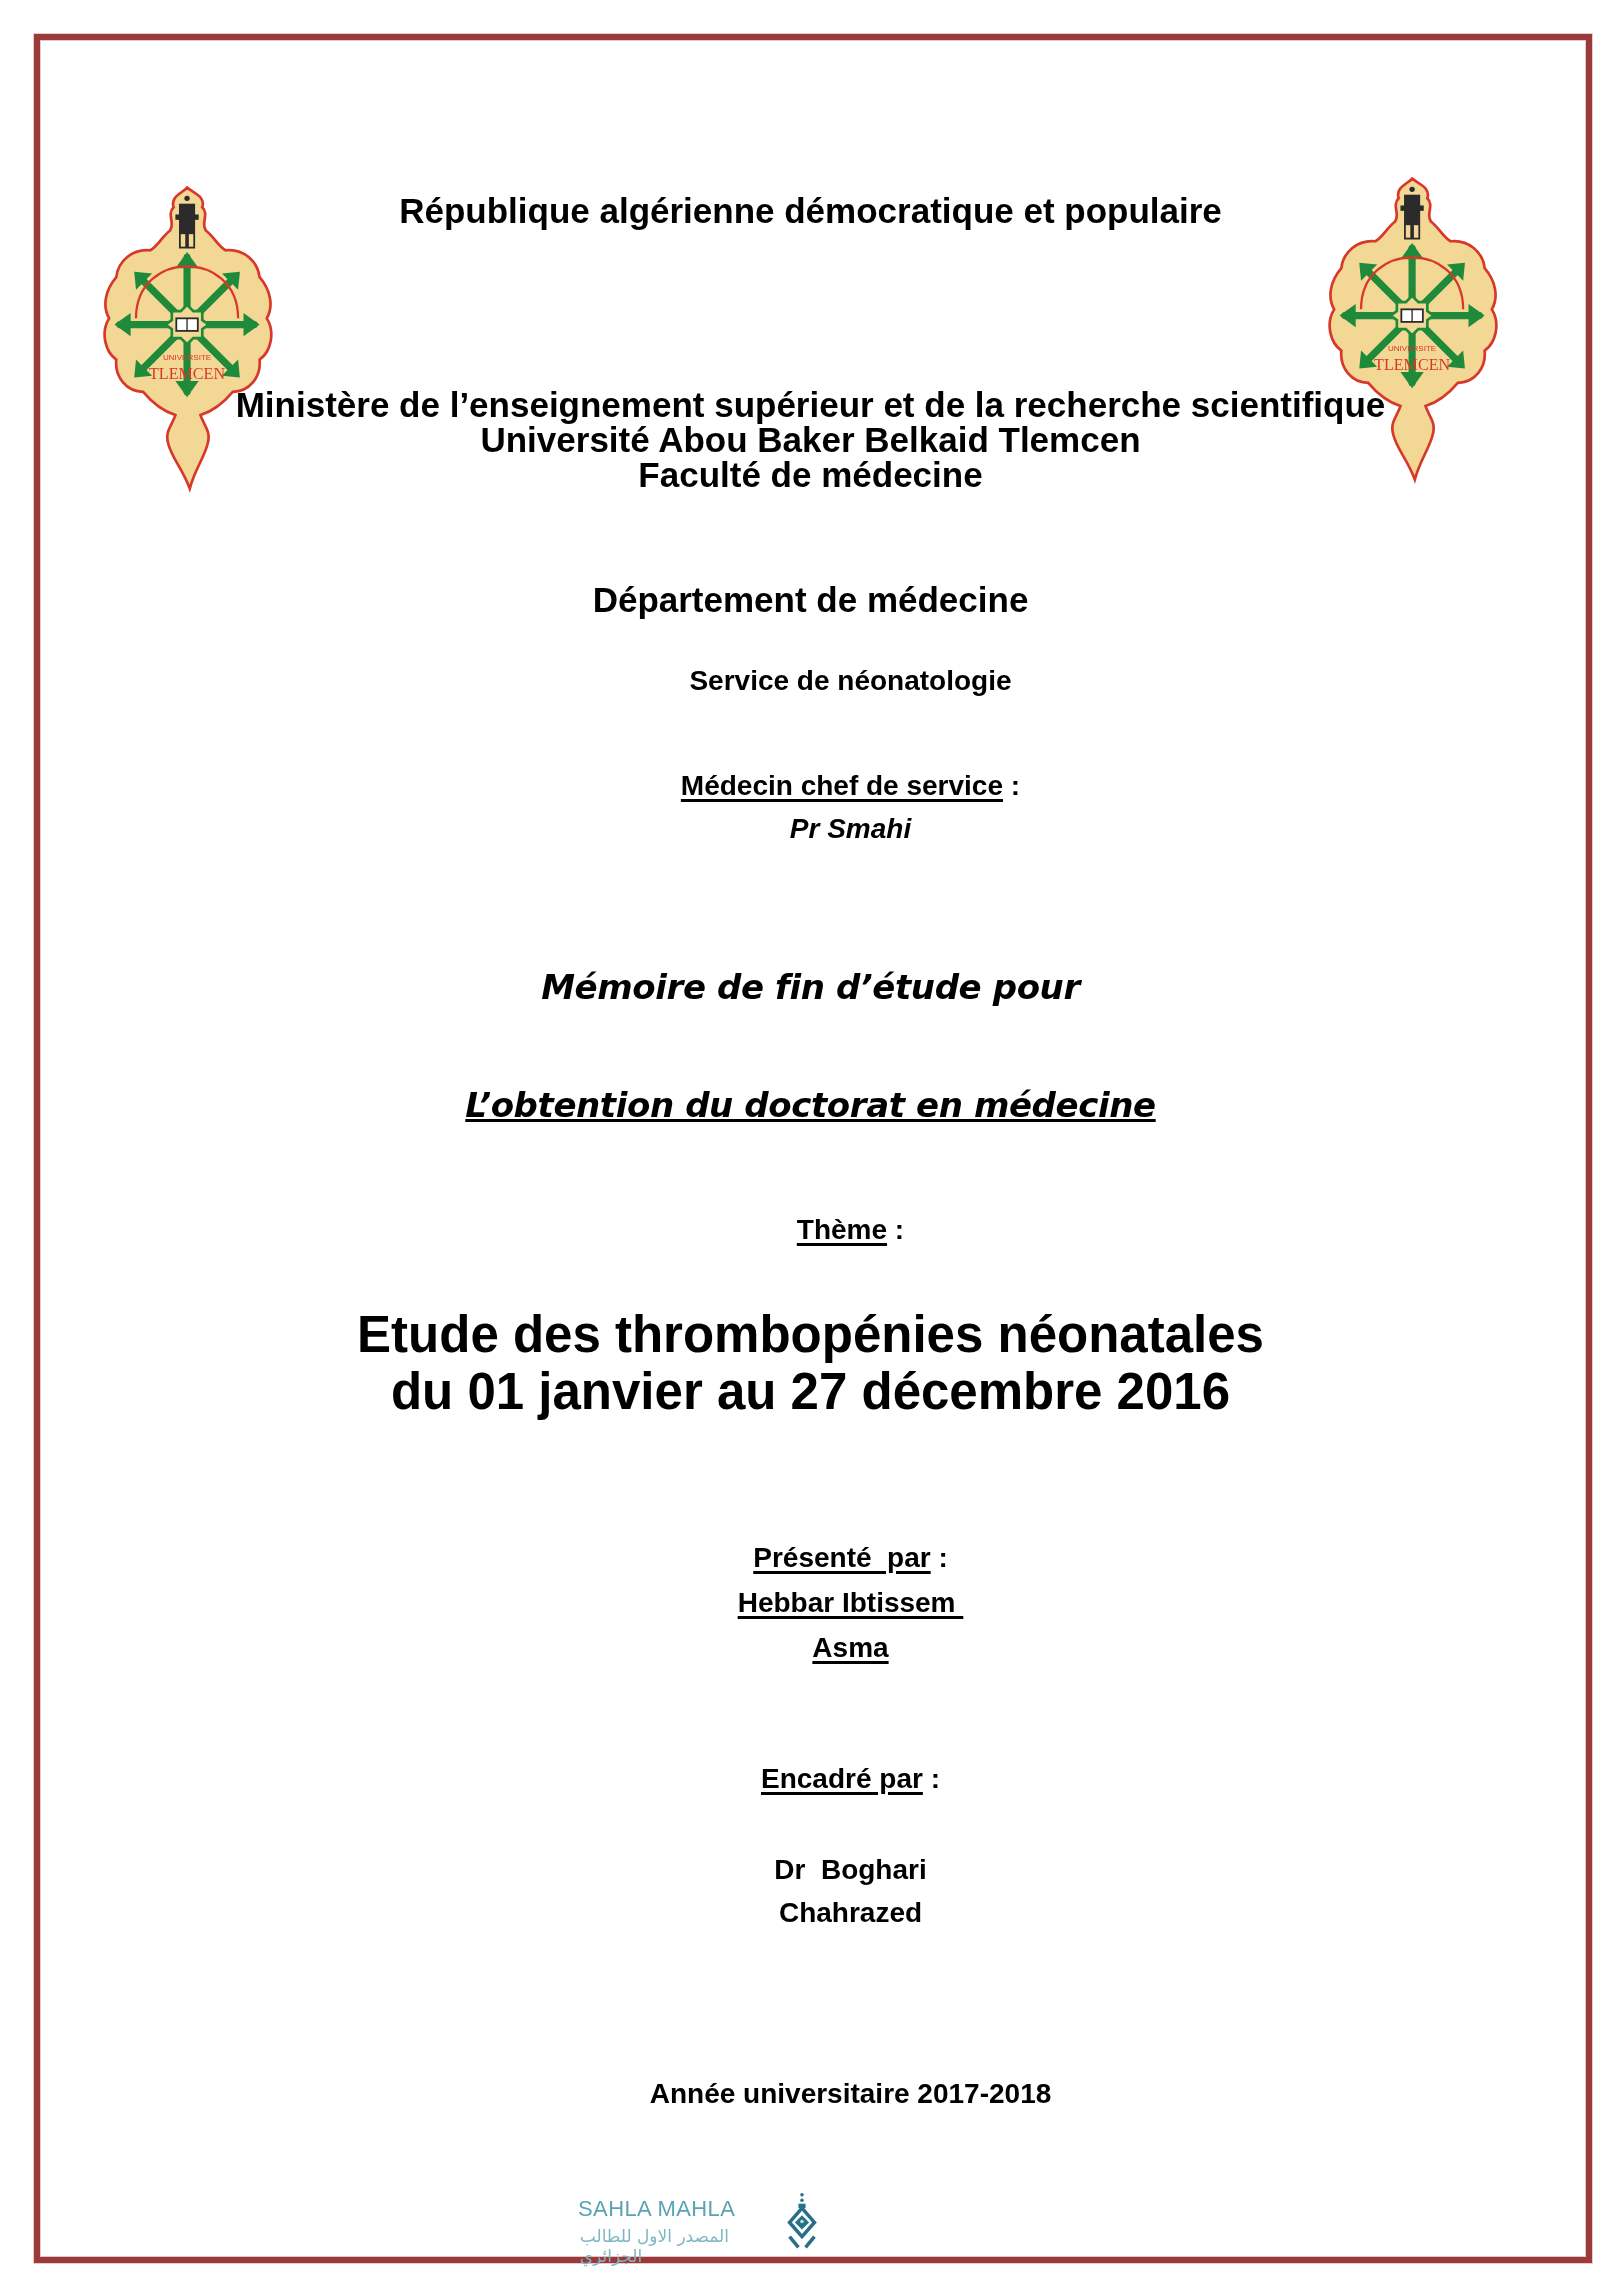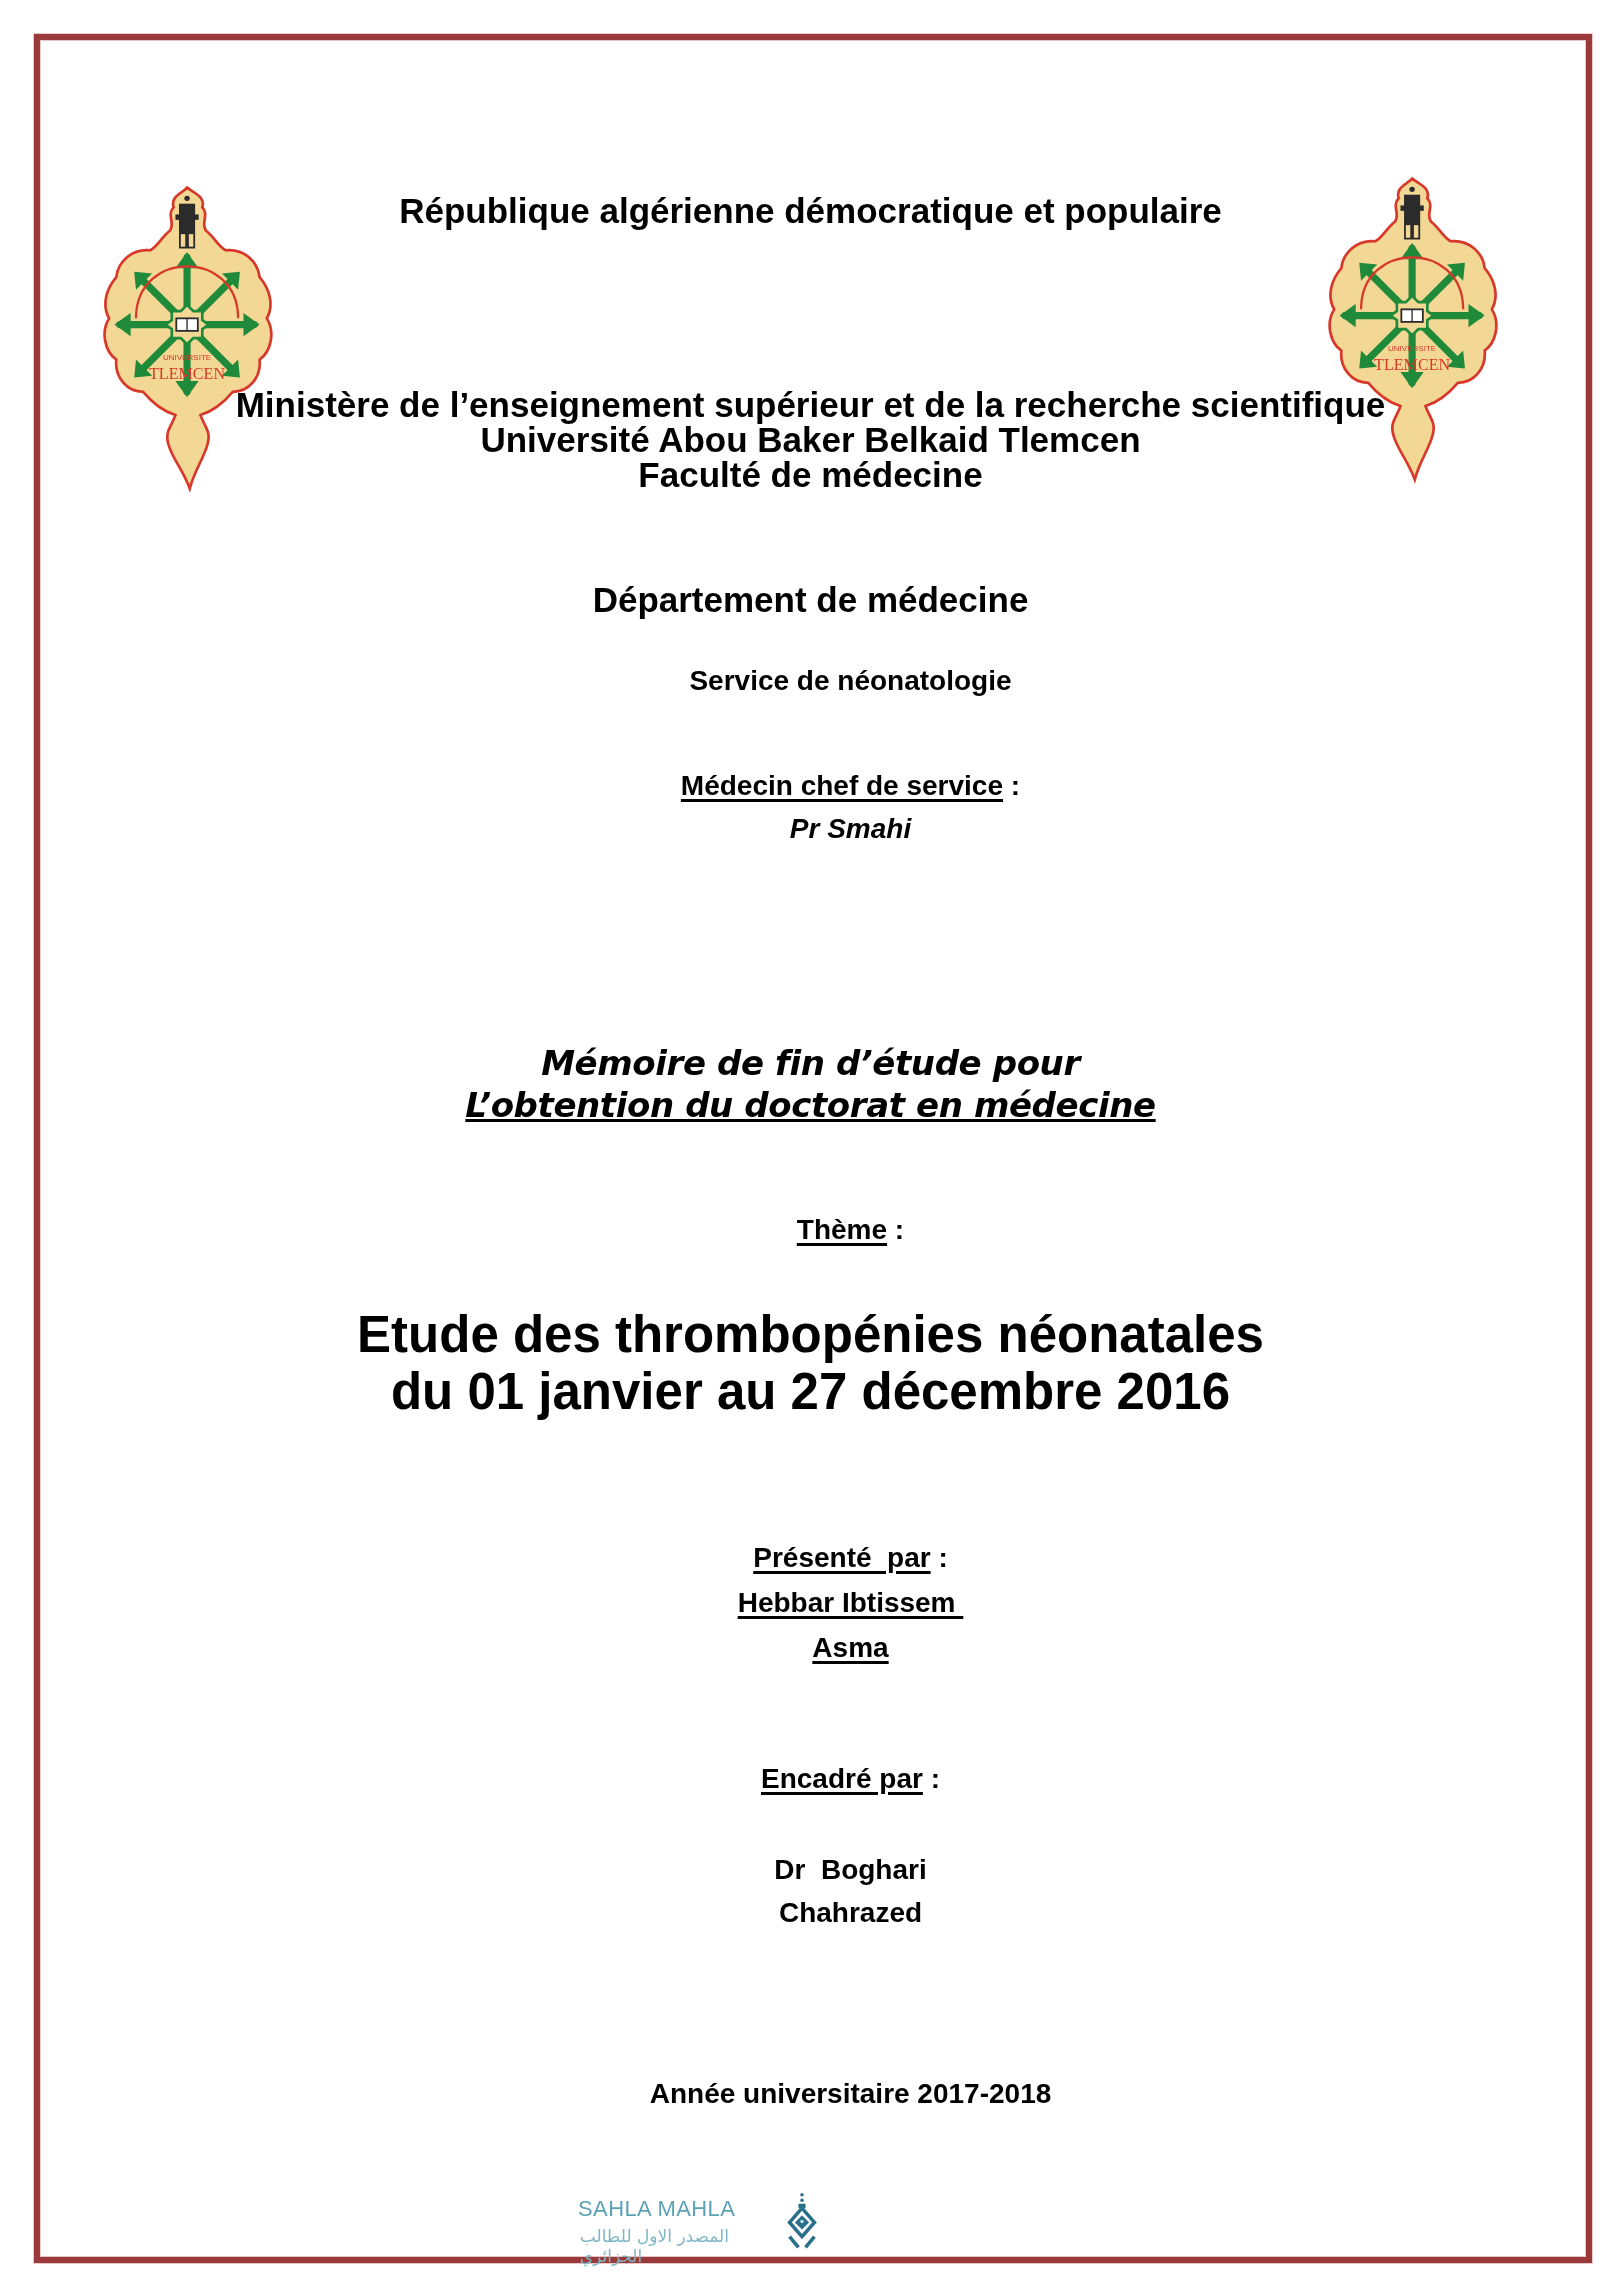--- a/index.html
+++ b/index.html
@@ -102,21 +102,21 @@
 
 <div class="line f33" style="top:580px;">Département de médecine</div>
 
 <div class="line f42" style="top:665px;">Service de néonatologie</div>
 
 <div class="line f42" style="top:770px;text-align:center;">
   <span class="u">Médecin chef de service</span><span> :</span>
 </div>
 <div class="line f42 i" style="top:813px;">Pr Smahi</div>
 
-<div class="line ital-hum" style="top:1044px; font-weight:bold;">Mémoire de fin d’étude pour</div>
+<div class="line ital-hum" style="top:968px; font-weight:bold;">Mémoire de fin d’étude pour</div>
 <div class="line ital-hum" style="top:1086px; font-weight:bold;text-decoration:underline;">L’obtention du doctorat en médecine</div>
 
 <div class="line f42" style="top:1214px;">
   <span class="u">Thème</span><span> :</span>
 </div>
 
 <div class="line f56" style="top:1306px;">Etude des thrombopénies néonatales</div>
 <div class="line f56" style="top:1363px;">du 01 janvier au 27 décembre 2016</div>
 
 <div class="line f42" style="top:1542px;">

